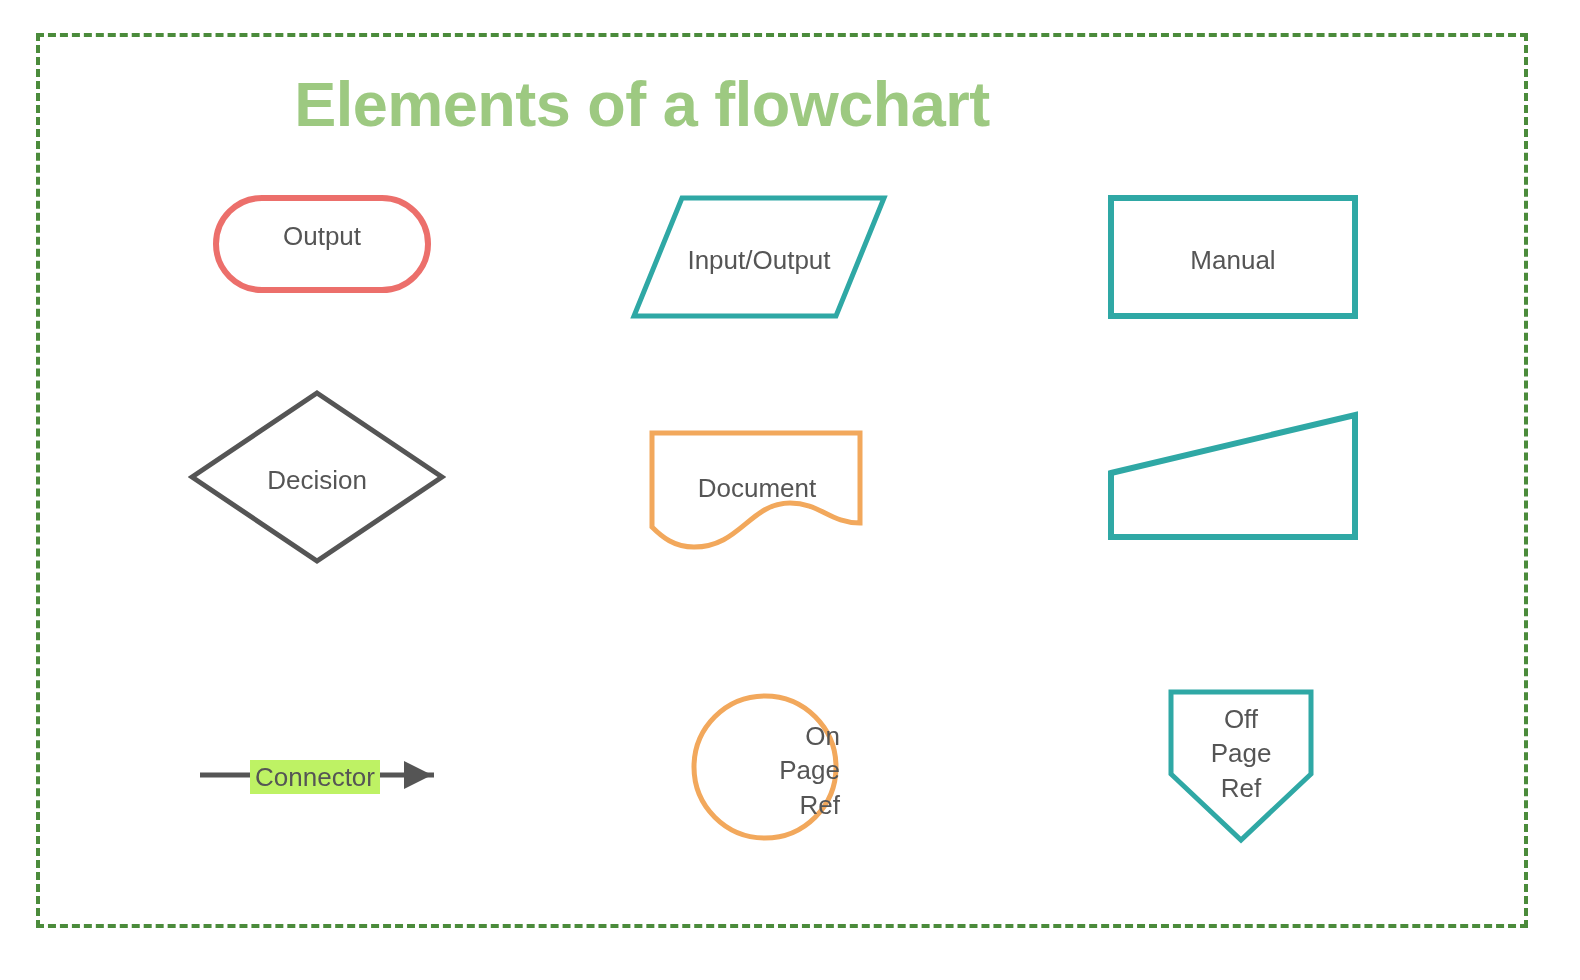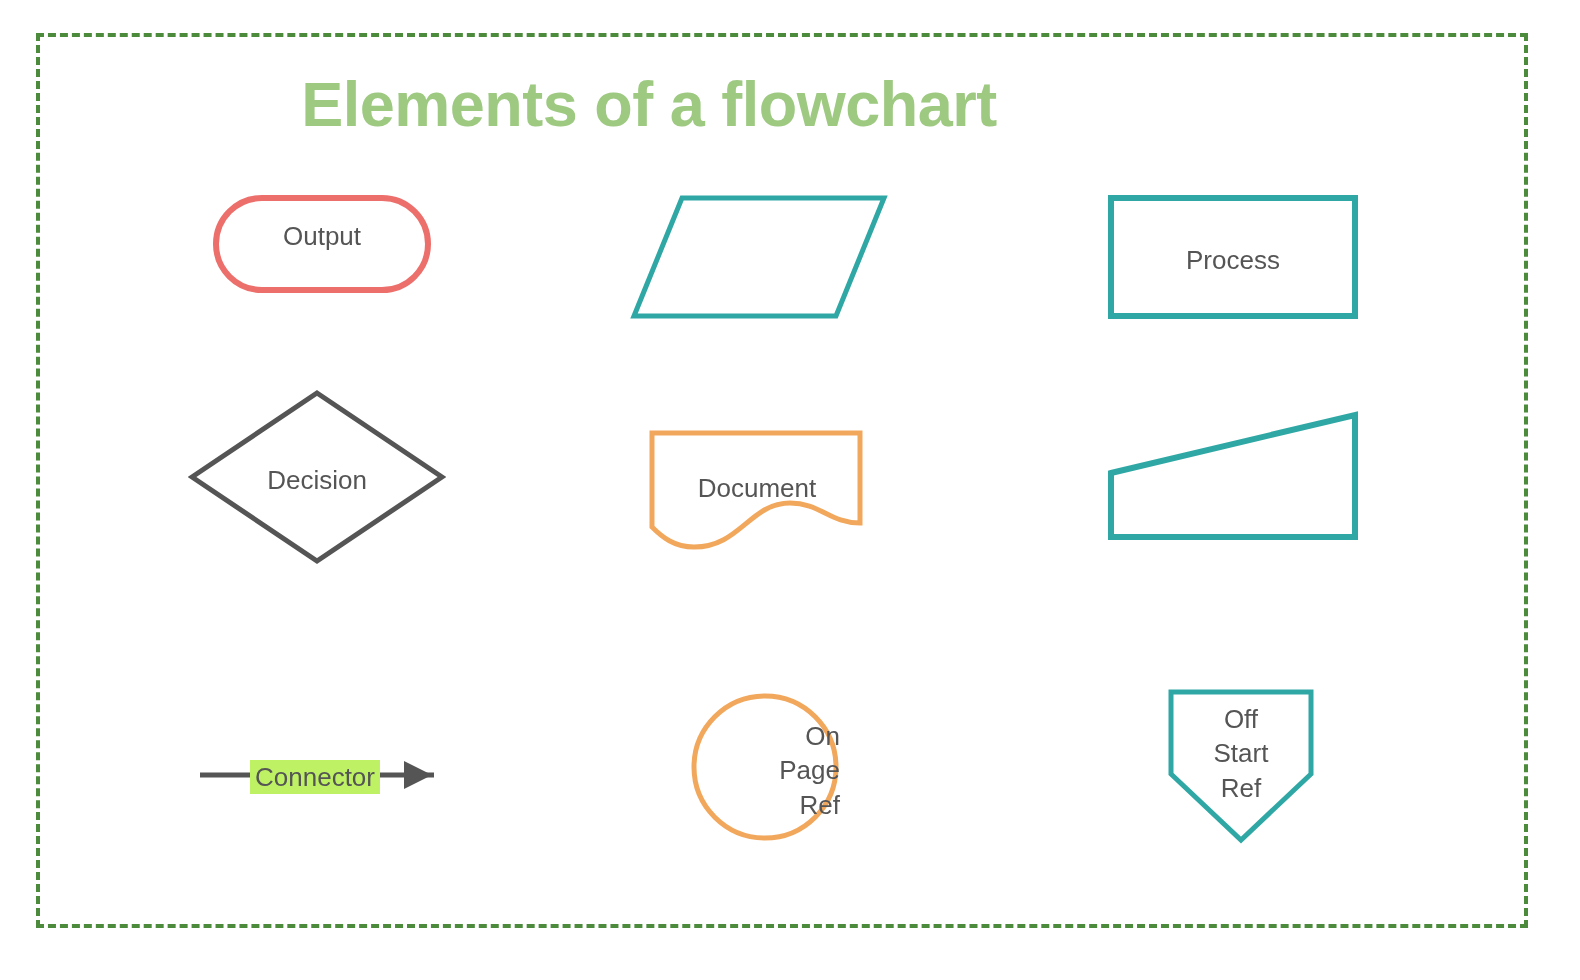--- a/index.html
+++ b/index.html
@@ -35,21 +35,20 @@
     left: 0;
     top: 70px;
     width: 1284px;
     text-align: center;
     font-size: 63px;
     font-weight: bold;
     color: #9DC981;
     letter-spacing: -0.5px;
     line-height: 1.1;
     white-space: nowrap;
-    padding-left: 7px;
   }
   
   .cell {
     position: absolute;
   }
   .svgwrap { position:absolute; left:0; top:0; }
   .lbl {
     position: absolute;
     color: #555555;
     font-size: 26px;
@@ -94,27 +93,28 @@
     <svg class="svgwrap" width="220" height="100" viewBox="0 0 220 100">
       <rect x="4" y="4" width="212" height="92" rx="46" ry="46" fill="none" stroke="#EC6F6B" stroke-width="6"></rect>
     </svg>
     <div class="lbl" id="lbl-start">Output</div>
   </div>
 
   <div class="cell" id="cell-io">
     <svg class="svgwrap" width="258" height="126" viewBox="0 0 258 126">
       <polygon points="52,4 254,4 206,122 4,122" fill="none" stroke="#2FA8A5" stroke-width="5" stroke-linejoin="miter"></polygon>
     </svg>
+    <div class="lbl" id="lbl-io">Input/Output</div>
   </div>
 
   <div class="cell" id="cell-process">
     <svg class="svgwrap" width="252" height="126" viewBox="0 0 252 126">
       <rect x="4" y="4" width="244" height="118" fill="none" stroke="#2FA8A5" stroke-width="6"></rect>
     </svg>
-    <div class="lbl" id="lbl-process">Process</div>
+    <div class="lbl" id="lbl-process">Manual</div>
   </div>
 
   <div class="cell" id="cell-decision">
     <svg class="svgwrap" width="258" height="176" viewBox="0 0 258 176">
       <polygon points="129,4 254,88 129,172 4,88" fill="none" stroke="#555555" stroke-width="5" stroke-linejoin="miter"></polygon>
     </svg>
     <div class="lbl" id="lbl-decision">Decision</div>
   </div>
 
   <div class="cell" id="cell-document">
@@ -148,17 +148,17 @@
     <div class="lbl" id="lbl-onpage">On
 Page
 Ref</div>
   </div>
 
   <div class="cell" id="cell-offpage">
     <svg class="svgwrap" width="148" height="156" viewBox="0 0 148 156">
       <polygon points="4,4 144,4 144,86 74,152 4,86" fill="none" stroke="#2FA8A5" stroke-width="5" stroke-linejoin="miter"></polygon>
     </svg>
     <div class="lbl" id="lbl-offpage">Off
-Start
+Page
 Ref</div>
   </div>
 
 </div>
 
 </body></html>

